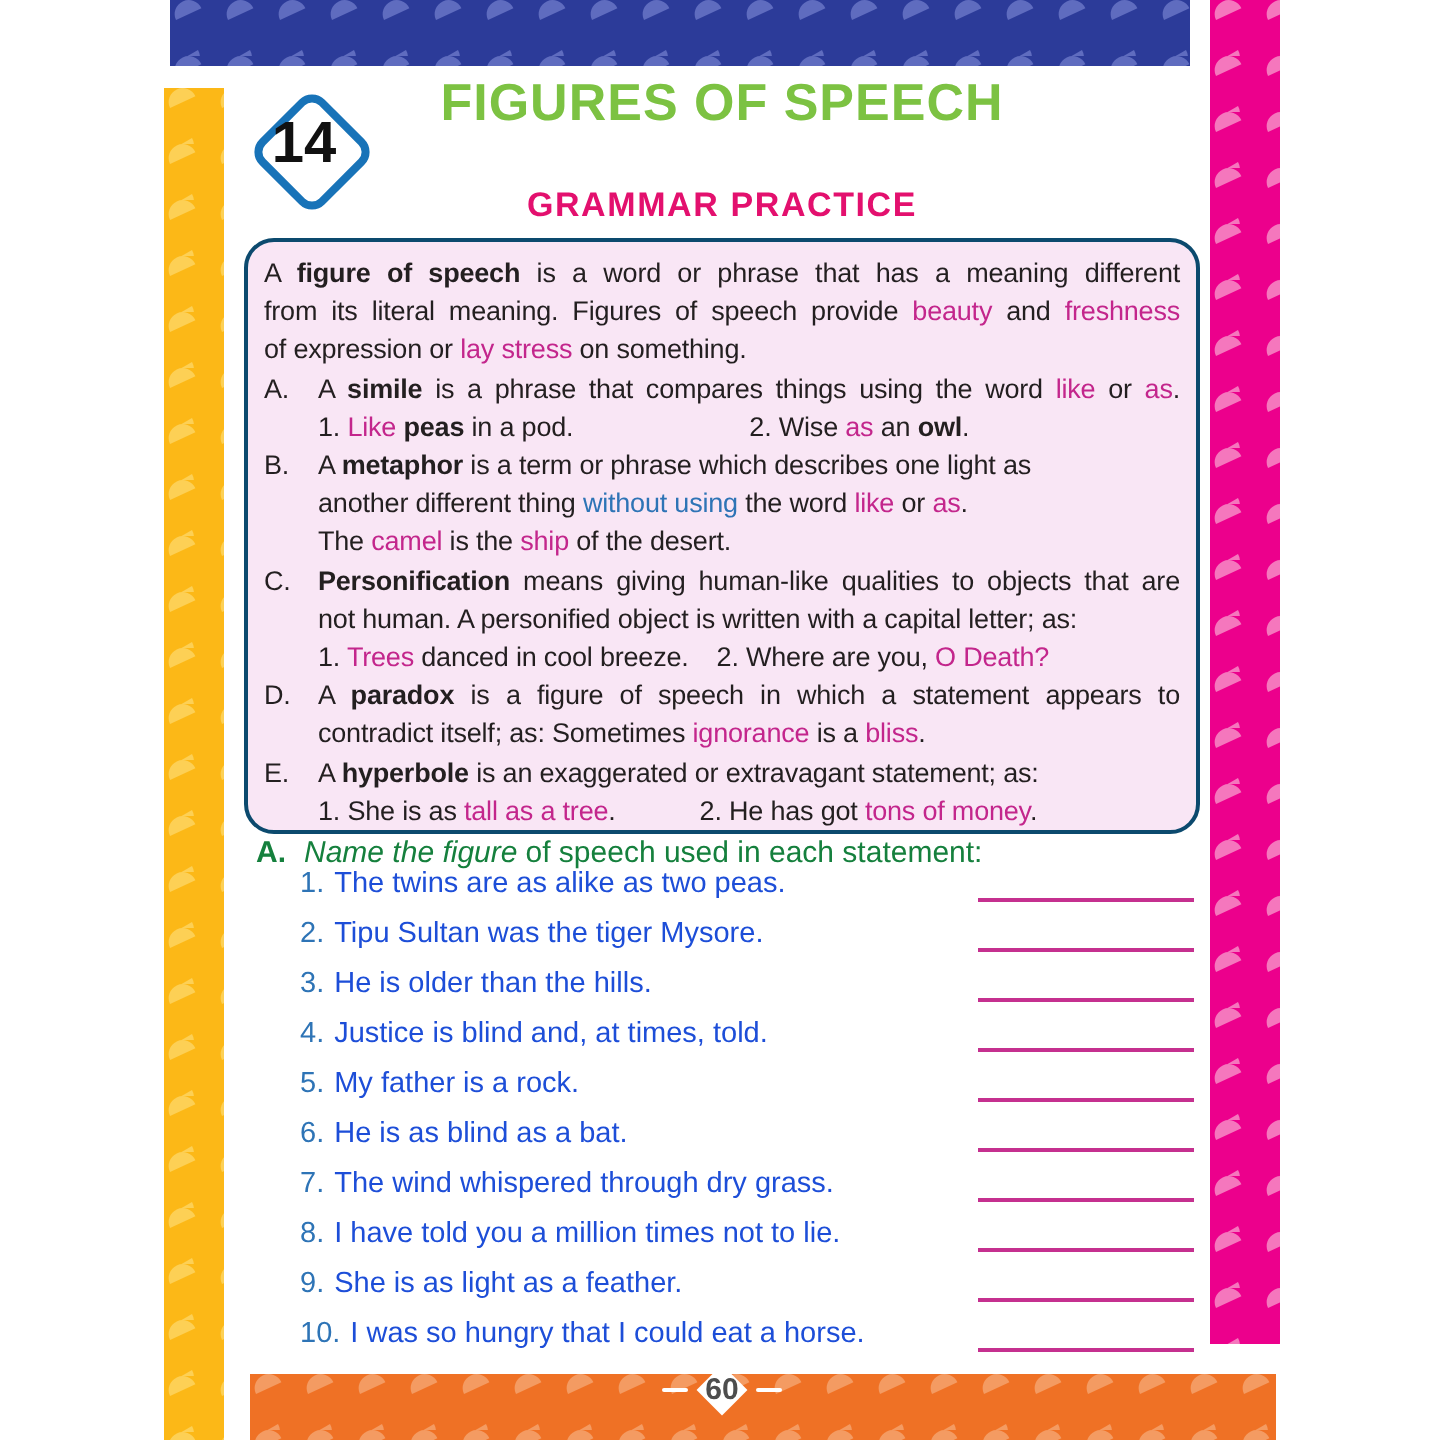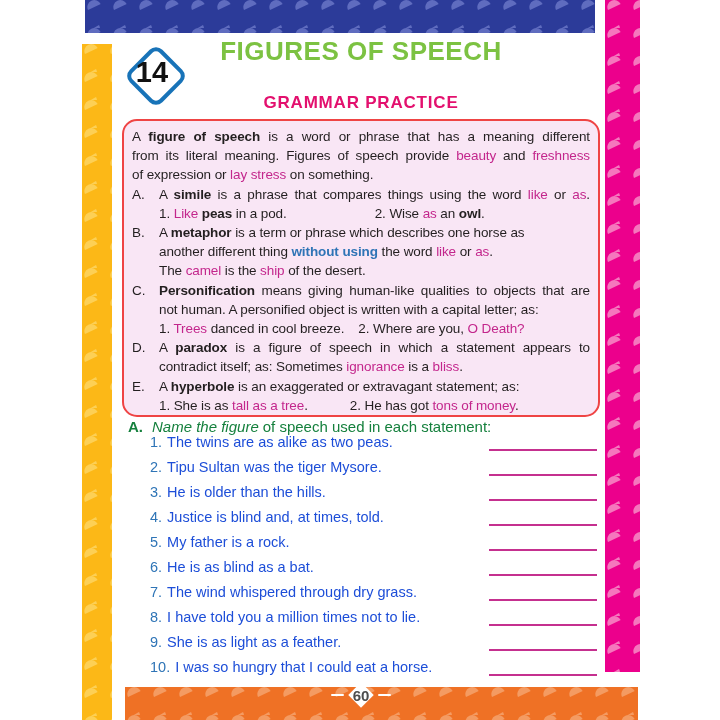--- a/index.html
+++ b/index.html
@@ -22,29 +22,29 @@
               align-items:center;justify-content:center;font-size:29px;font-weight:bold;color:#111;}
 
   
   .title{position:absolute;left:122px;top:36px;width:478px;margin:0;text-align:center;
          font-size:26px;font-weight:bold;color:#7CC242;letter-spacing:.5px;}
   .practice{position:absolute;left:122px;top:93px;width:478px;margin:0;text-align:center;
             font-size:17px;font-weight:bold;color:#E3106E;letter-spacing:.8px;}
 
   
   .defbox{position:absolute;left:122px;top:119px;width:478px;height:298px;box-sizing:border-box;
-          background:#F9E6F5;border:2px solid #ef4444;border-radius:15px;padding:6px 8px 0 8px;}
+          background:#F9E6F5;border:2px solid #0c4a6e;border-radius:15px;padding:6px 8px 0 8px;}
   .bline{position:relative;font-size:13.5px;line-height:19.2px;letter-spacing:-0.1px;
          color:#231F20;white-space:nowrap;}
   .bline.j{white-space:normal;text-align:justify;text-align-last:justify;}
   .bline.ind{padding-left:27px;}
   .blabel{position:absolute;left:0;top:0;}
   .bline .b{font-weight:bold;}
   .bline .m{color:#C3268C;}
-  .bline .bl{color:#2E74B6;font-weight:bold;}
+  .bline .bl{color:#2E74B6;}
   .bline .gap{display:inline-block;height:1px;}
 
   
   .ex-heading{position:absolute;left:128px;top:418px;width:470px;font-size:15px;color:#15803d;}
   .exlabel{font-weight:bold;margin-right:9px;}
   .exitalic{font-style:italic;}
   .exrest{margin-left:4px;}
   .exitems{position:absolute;left:150px;top:430px;width:447px;}
   .exrow{display:flex;height:25px;line-height:25px;font-size:14.5px;}
   .exrow .num{color:#2E74B6;margin-right:5px;}
@@ -124,21 +124,21 @@
   <h1 class="title">FIGURES OF SPEECH</h1>
   <h2 class="practice">GRAMMAR PRACTICE</h2>
 
   <div class="defbox">
     <div id="boxlines">
         <div class="bline j"><span>A </span><span class="b">figure of speech</span><span> is a word or phrase that has a meaning different</span></div>
         <div class="bline j"><span>from its literal meaning. Figures of speech provide </span><span class="m">beauty</span><span> and </span><span class="m">freshness</span></div>
         <div class="bline"><span>of expression or </span><span class="m">lay stress</span><span> on something.</span></div>
         <div class="bline ind j"><span class="blabel">A.</span><span>A </span><span class="b">simile</span><span> is a phrase that compares things using the word </span><span class="m">like</span><span> or </span><span class="m">as</span><span>.</span></div>
         <div class="bline ind"><span>1. </span><span class="m">Like</span><span> </span><span class="b">peas</span><span> in a pod.</span><span class="gap" style="width: 88px;"></span><span>2. Wise </span><span class="m">as</span><span> an </span><span class="b">owl</span><span>.</span></div>
-        <div class="bline ind"><span class="blabel">B.</span><span>A </span><span class="b">metaphor</span><span> is a term or phrase which describes one horse as</span></div>
+        <div class="bline ind"><span class="blabel">B.</span><span>A </span><span class="b">metaphor</span><span> is a term or phrase which describes one light as</span></div>
         <div class="bline ind"><span>another different thing </span><span class="bl">without using</span><span> the word </span><span class="m">like</span><span> or </span><span class="m">as</span><span>.</span></div>
         <div class="bline ind"><span>The </span><span class="m">camel</span><span> is the </span><span class="m">ship</span><span> of the desert.</span></div>
         <div class="bline ind j"><span class="blabel">C.</span><span class="b">Personification</span><span> means giving human-like qualities to objects that are</span></div>
         <div class="bline ind"><span>not human. A personified object is written with a capital letter; as:</span></div>
         <div class="bline ind"><span>1. </span><span class="m">Trees</span><span> danced in cool breeze.</span><span class="gap" style="width: 14px;"></span><span>2. Where are you, </span><span class="m">O Death?</span></div>
         <div class="bline ind j"><span class="blabel">D.</span><span>A </span><span class="b">paradox</span><span> is a figure of speech in which a statement appears to</span></div>
         <div class="bline ind"><span>contradict itself; as: Sometimes </span><span class="m">ignorance</span><span> is a </span><span class="m">bliss</span><span>.</span></div>
         <div class="bline ind"><span class="blabel">E.</span><span>A </span><span class="b">hyperbole</span><span> is an exaggerated or extravagant statement; as:</span></div>
         <div class="bline ind"><span>1. She is as </span><span class="m">tall as a tree</span><span>.</span><span class="gap" style="width: 42px;"></span><span>2. He has got </span><span class="m">tons of money</span><span>.</span></div>
       </div>

